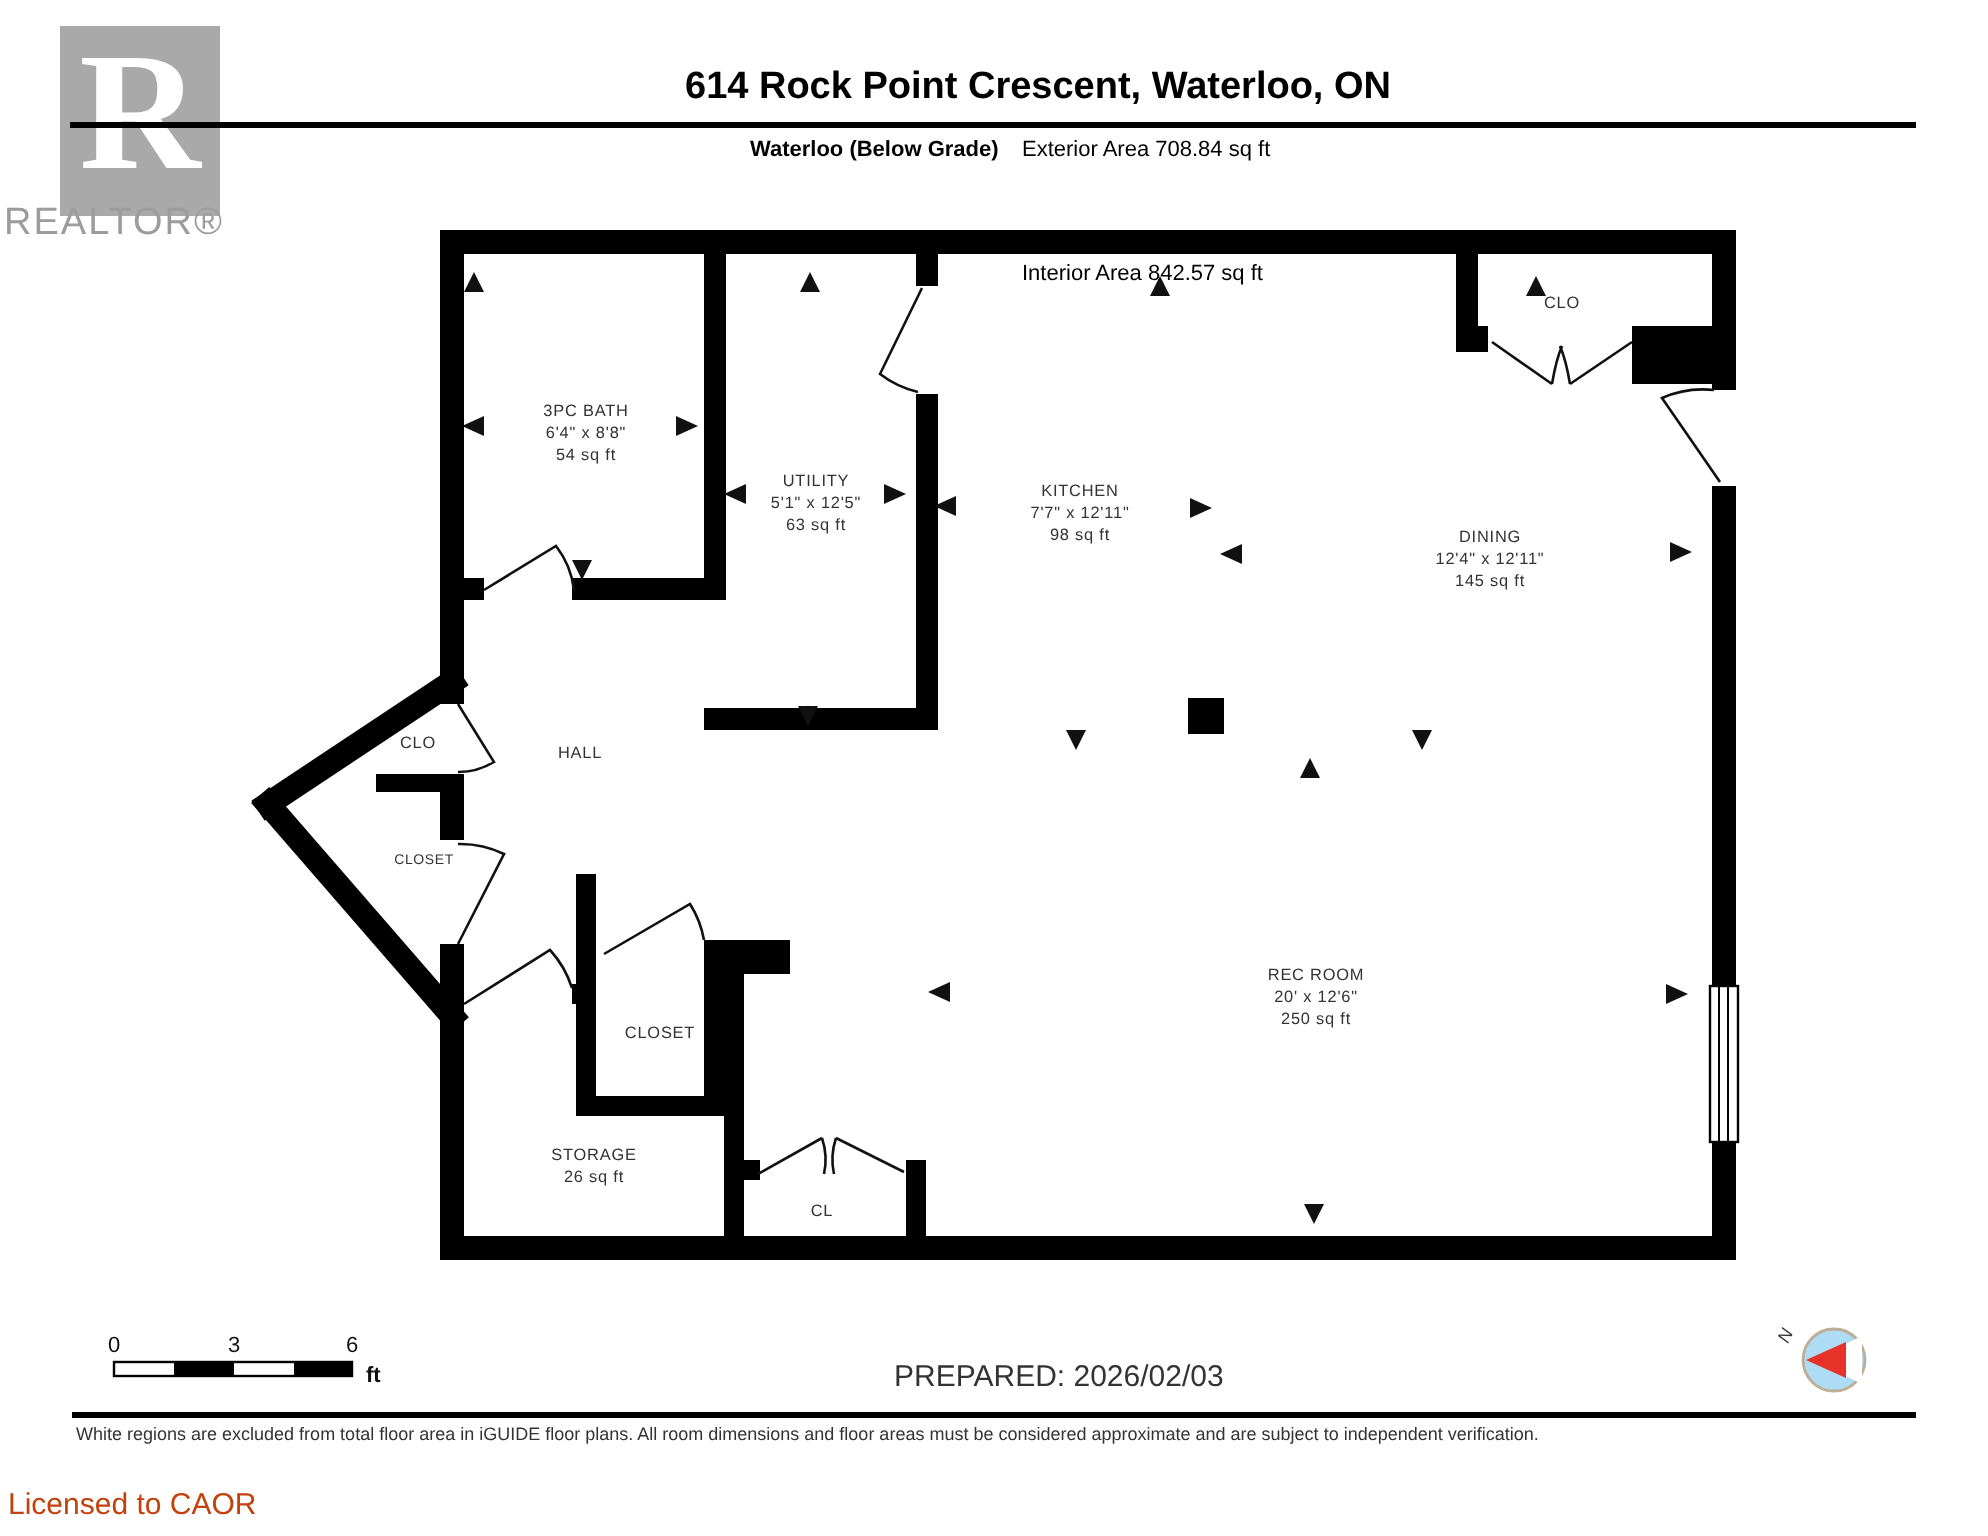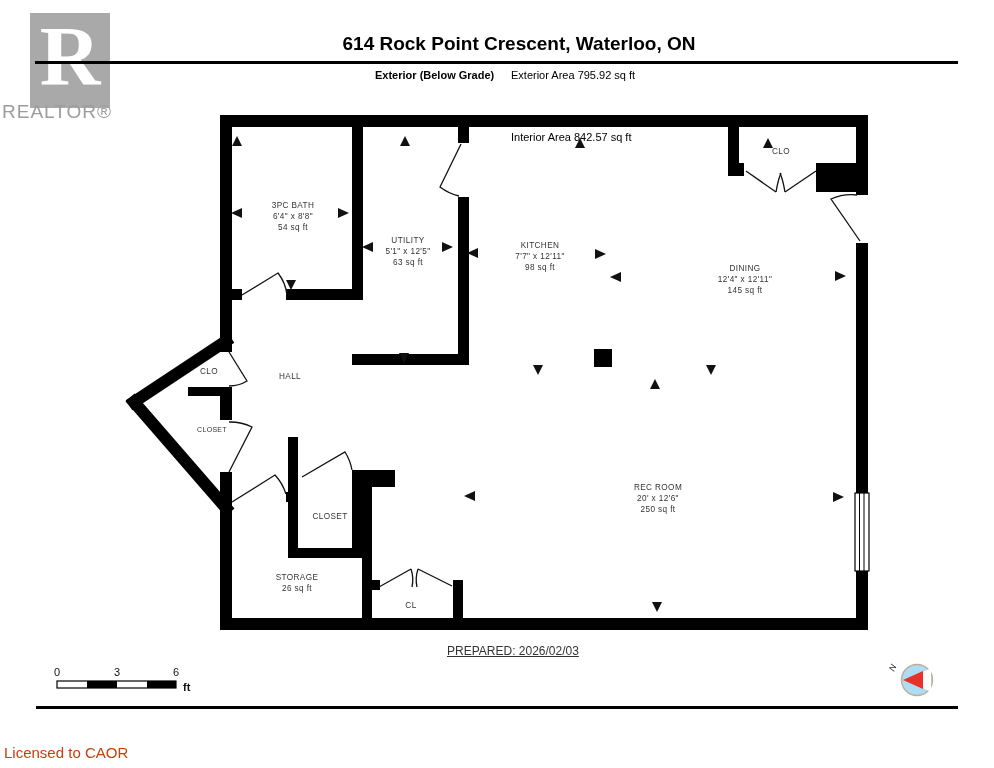--- a/index.html
+++ b/index.html
@@ -10,21 +10,21 @@
   #logo-square{left:30px;top:13px;width:80px;height:95px;background:#a9a9a9;z-index:2;}
   #logo-letter{position:absolute;left:0;top:-4px;width:80px;text-align:center;
                font-family:"Liberation Serif",serif;font-weight:bold;font-size:84px;color:#fff;line-height:95px;}
   #logo-wordmark{left:2px;top:101px;font-size:19px;letter-spacing:1px;color:#9c9c9c;z-index:2;text-align:center;}
   #page-title{left:0;top:33px;width:994px;text-align:center;font-size:19px;font-weight:bold;color:#000;padding-left:22px;}
   #title-rule{left:35px;top:61px;width:923px;height:3px;background:#000;z-index:3;}
   #floor-label{left:375px;top:69px;font-size:11px;font-weight:bold;color:#000;}
   #ext-area{left:511px;top:69px;font-size:11px;color:#000;}
   #int-area{left:511px;top:85px;font-size:11px;color:#000;margin-top:46px;}
   
-  #prepared{left:447px;top:644px;font-size:12px;color:#333;text-decoration:underline;}
+  #prepared{left:447px;top:680px;font-size:15px;color:#333;}
   #footer-rule{left:36px;top:706px;width:922px;height:3px;background:#000;}
   #disclaimer{left:38px;top:712px;width:930px;font-size:9px;color:#333;white-space:nowrap;}
   #license{left:4px;top:744px;font-size:15px;color:#c2410c;}
   
   text{font-family:"Liberation Sans",sans-serif;fill:#333;}
   .rl{font-size:8.2px;letter-spacing:.4px;}
   .rs{font-size:7px;letter-spacing:.3px;}
   .tick{font-size:11px;fill:#111;}
   .wall{fill:#000;stroke:none;}
   .door{fill:none;stroke:#111;stroke-width:1.3px;}
@@ -34,22 +34,22 @@
 <body>
 
 <div id="page">
 
   <div class="abs" id="logo-square">
     <div id="logo-letter">R</div>
   </div>
   <div class="abs" id="logo-wordmark">REALTOR®</div>
   <div class="abs" id="page-title">614 Rock Point Crescent, Waterloo, ON</div>
   <div class="abs" id="title-rule"></div>
-  <div class="abs" id="floor-label">Exterior (Below Grade)</div>
-  <div class="abs" id="ext-area">Exterior Area 795.92 sq ft</div>
+  <div class="abs" id="floor-label">Waterloo (Below Grade)</div>
+  <div class="abs" id="ext-area">Exterior Area 708.84 sq ft</div>
   <div class="abs" id="int-area">Interior Area 842.57 sq ft</div>
 
   <svg class="abs" style="left:0;top:0;" width="994" height="768" viewBox="0 0 994 768">
 
     <g>
       <rect class="wall" x="220" y="115" width="648" height="12"></rect>
       <rect class="wall" x="220" y="618" width="648" height="12"></rect>
       <rect class="wall" x="220" y="115" width="12" height="237"></rect>
       <rect class="wall" x="220" y="387" width="12" height="33"></rect>
       <rect class="wall" x="220" y="472" width="12" height="158"></rect>
@@ -174,14 +174,15 @@
     <g>
       <circle cx="917" cy="680" r="15.5" fill="#aedcf4" stroke="#bfae96" stroke-width="1.4"></circle>
       <polygon points="906,680 931,668 931,692" fill="#fff"></polygon>
       <polygon points="903,680 923,671 923,689" fill="#e63229"></polygon>
       <text x="894" y="672" font-size="9" font-style="italic" fill="#333" transform="rotate(-65 894 672)">N</text>
     </g>
   </svg>
 
   <div class="abs" id="prepared">PREPARED: 2026/02/03</div>
   <div class="abs" id="footer-rule"></div>
+  <div class="abs" id="disclaimer">White regions are excluded from total floor area in iGUIDE floor plans. All room dimensions and floor areas must be considered approximate and are subject to independent verification.</div>
   <div class="abs" id="license">Licensed to CAOR</div>
 </div>
 
 </body></html>

